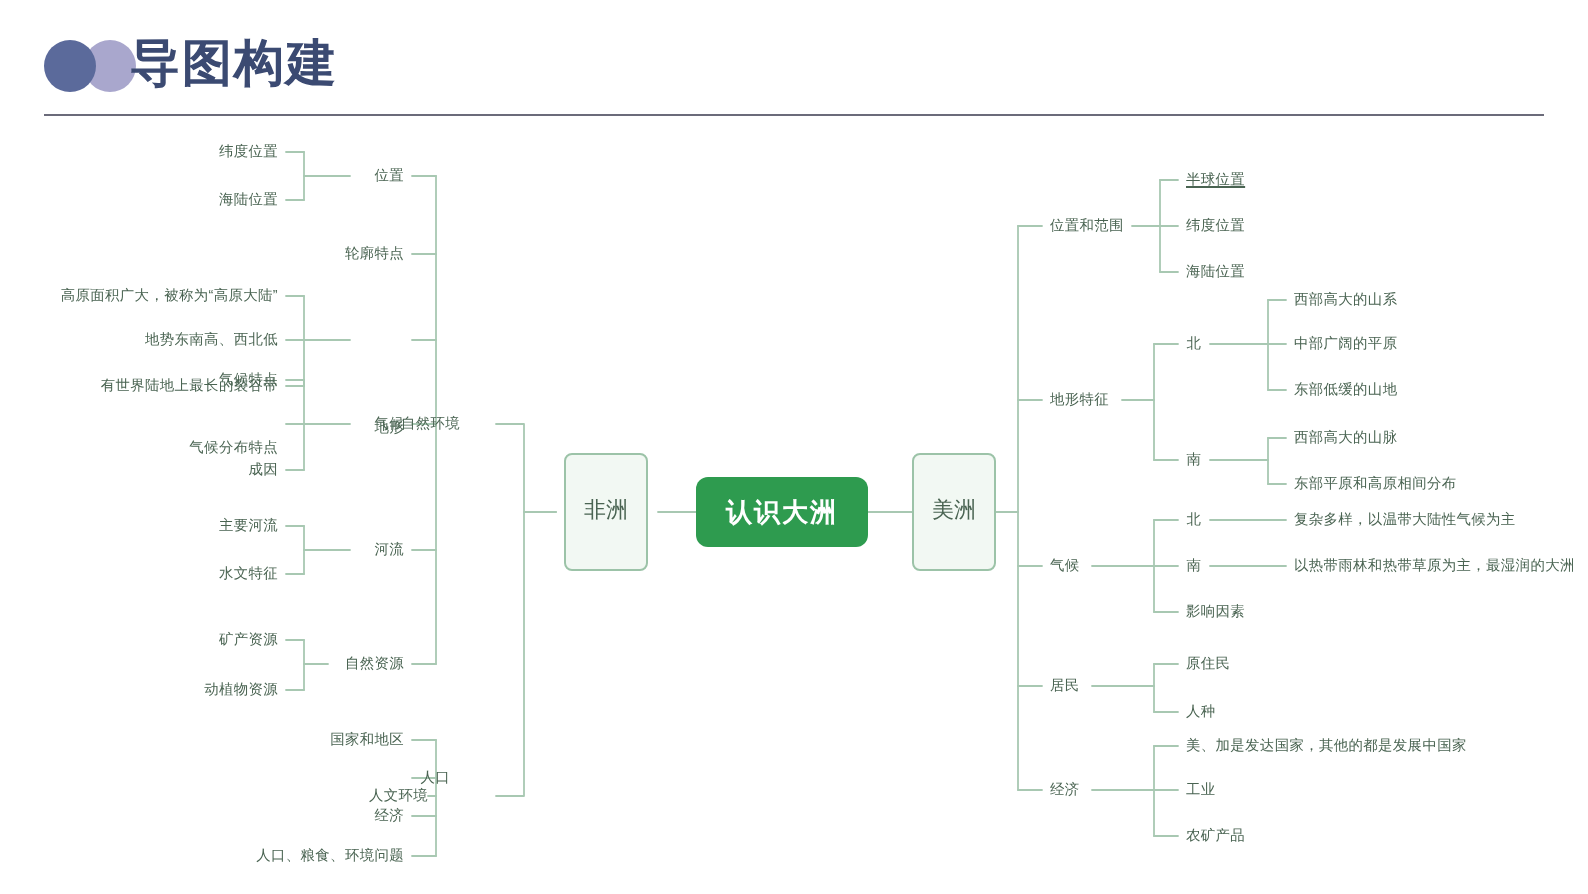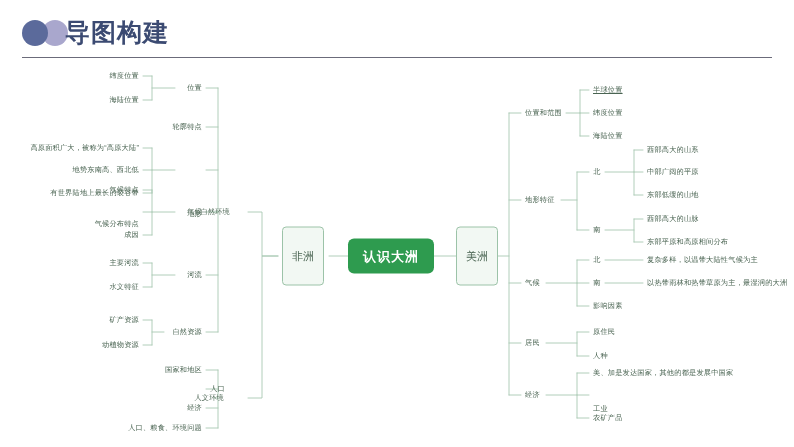--- a/index.html
+++ b/index.html
@@ -192,21 +192,21 @@
       </g>
     </svg>
 
     <div class="core" style="left:391px;top:196px;">认识大洲</div>
 
     <div class="pill" style="left:303px;top:196px;">非洲</div>
 
     <div class="pill" style="left:477px;top:196px;">美洲</div>
 
     <div class="node r" style="left:214px;top:152px;margin-left:16px;">自然环境</div>
-    <div class="node r" style="left:224px;top:338px;">人文环境</div>
+    <div class="node r" style="left:214px;top:338px;">人文环境</div>
 
     <div class="node r" style="left:202px;top:28px;">位置</div>
     <div class="node r" style="left:139px;top:16px;">纬度位置</div>
     <div class="node r" style="left:139px;top:40px;">海陆位置</div>
 
     <div class="node r" style="left:202px;top:67px;">轮廓特点</div>
 
     <div class="node r" style="left:202px;top:110px;margin-top:44px;">地形</div>
     <div class="node r" style="left:139px;top:88px;">高原面积广大，被称为“高原大陆”</div>
     <div class="node r" style="left:139px;top:110px;">地势东南高、西北低</div>
@@ -250,17 +250,17 @@
     <div class="node c" style="left:597px;top:223px;">南</div>
     <div class="node l" style="left:647px;top:223px;">以热带雨林和热带草原为主，最湿润的大洲</div>
     <div class="node l" style="left:593px;top:246px;">影响因素</div>
 
     <div class="node l" style="left:525px;top:283px;">居民</div>
     <div class="node l" style="left:593px;top:272px;">原住民</div>
     <div class="node l" style="left:593px;top:296px;">人种</div>
 
     <div class="node l" style="left:525px;top:335px;">经济</div>
     <div class="node l" style="left:593px;top:313px;">美、加是发达国家，其他的都是发展中国家</div>
-    <div class="node l" style="left:593px;top:349px;">工业</div>
+    <div class="node l" style="left:593px;top:335px;">工业</div>
     <div class="node l" style="left:593px;top:358px;">农矿产品</div>
 
   </div>
 </div>
 
 </body></html>

